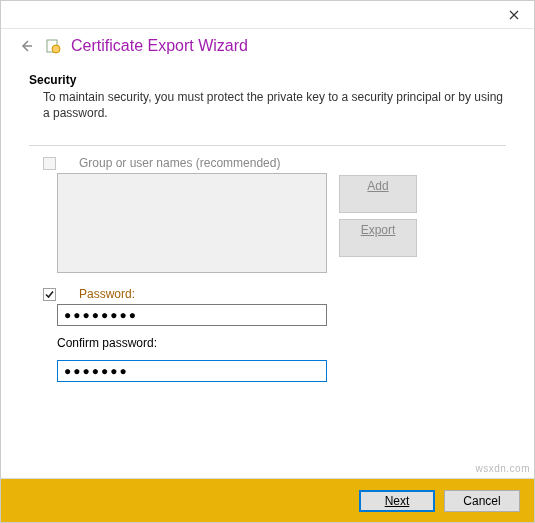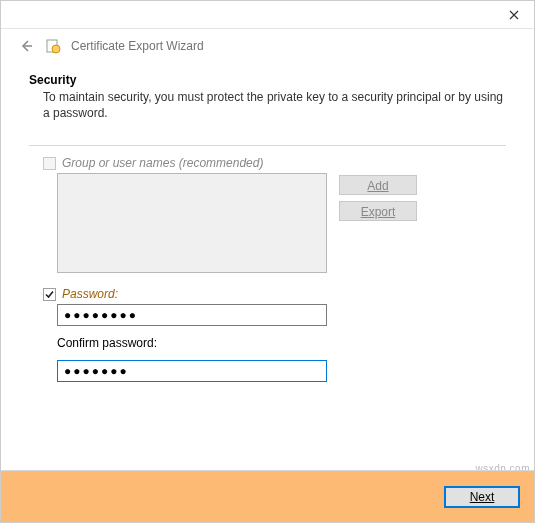--- a/index.html
+++ b/index.html
@@ -37,21 +37,21 @@
       color: #666;
       font-size: 14px;
       cursor: pointer;
     }
     .header-icon {
       width: 16px; height: 16px;
       display: inline-block;
       position: relative;
     }
     .wizard-title {
-      font-size: 12px; color: #737373;
+      font-size: 16px; color: #a21caf;
     }
     .content {
       padding: 0 28px;
     }
     .section-title {
       font-weight: bold;
       font-size: 12px;
       margin-bottom: 2px;
     }
     .section-desc {
@@ -62,25 +62,24 @@
       margin-bottom: 24px;
     }
     .hr {
       border: none;
       border-top: 1px solid #d8d8d8;
       margin-bottom: 10px;
     }
     .option-row {
       display: flex;
       align-items: center;
-      gap: 6px;
+      gap: 23px;
       padding-left: 14px;
       margin-bottom: 3px;
       color: #888;
-      font-style: italic;
     }
     .option-row.enabled { color: #a16207; }
     .checkbox {
       width: 13px; height: 13px;
       border: 1px solid #a0a0a0;
       background: #fff;
       display: inline-flex;
       align-items: center; justify-content: center;
       font-size: 10px; line-height: 1;
     }
@@ -97,21 +96,21 @@
       border: 1px solid #b8b8b8;
       background: #f0f0f0;
     }
     .group-buttons {
       display: flex;
       flex-direction: column;
       gap: 6px;
       padding-top: 2px;
     }
     .win-btn {
-      width: 78px; height: 20px;
+      width: 78px; height: 38px;
       border: 1px solid #c8c8c8;
       background: #e1e1e1;
       font-size: 12px;
       color: #888;
       text-align: center;
       line-height: 20px;
     }
     .win-btn .u { text-decoration: underline; }
     .field-block {
       padding-left: 28px;
@@ -130,22 +129,22 @@
       font-family: inherit;
       letter-spacing: 2px;
       outline: none;
     }
     .text-input.focused {
       border-color: #0078d7;
     }
     .footer {
       position: absolute;
       bottom: 0; left: 0; right: 0;
-      height: 52px;
-      background: #fdba74;
+      height: 44px;
+      background: #eab308;
       border-top: 1px solid #d8d8d8;
       display: flex;
       justify-content: flex-end;
       align-items: center;
       gap: 9px;
       padding-right: 14px;
     }
     .footer-btn {
       width: 76px; height: 22px;
       border: 1px solid #adadad;
@@ -231,13 +230,14 @@
     <div style="position:relative;width:270px;">
       <input type="text" readonly="" class="text-input focused" value="●●●●●●●" style="">
     </div>
   </div>
 </div>
 
 <div class="watermark">wsxdn.com</div>
 
 <div class="footer">
   <div class="footer-btn primary"><span class="u">Next</span></div>
+  <div class="footer-btn"><span>Cancel</span></div>
 </div>
 
 </body></html>

